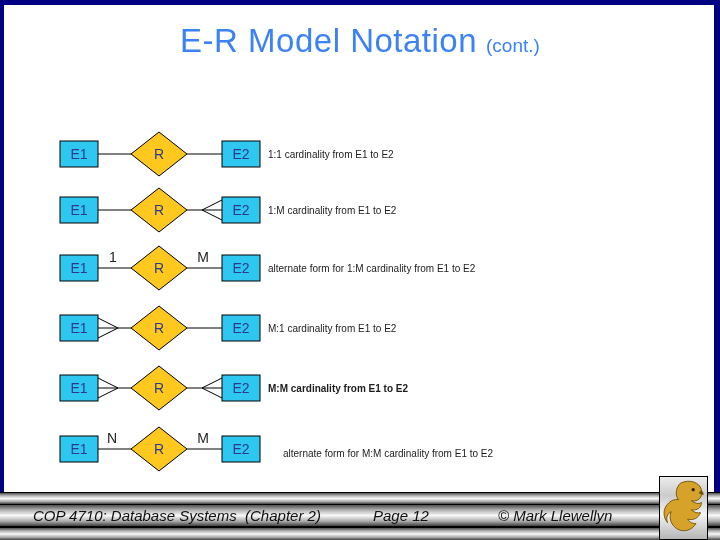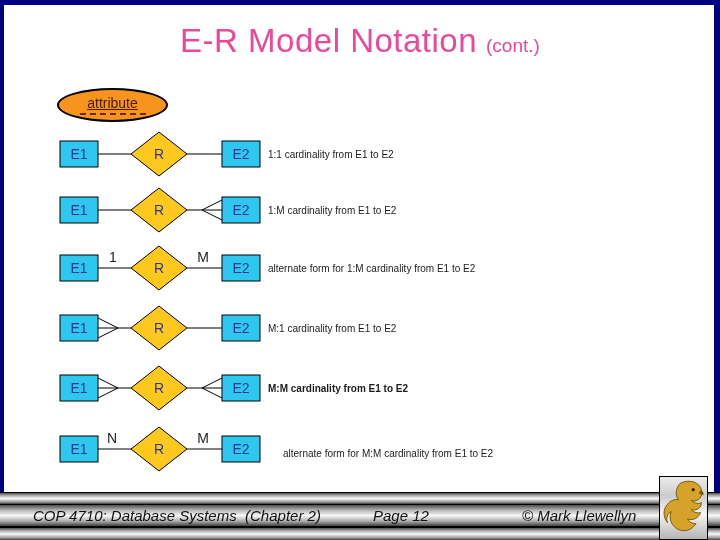--- a/index.html
+++ b/index.html
@@ -4,21 +4,21 @@
 <style>
   html,body{margin:0;padding:0;background:#888;}
   .slide{
     position:relative;width:720px;height:540px;background:#ffffff;
     font-family:"Liberation Sans", sans-serif;overflow:hidden;margin:0 auto;
   }
   .border-top{position:absolute;left:0;top:0;width:720px;height:5px;background:#000080;}
   .border-left{position:absolute;left:0;top:0;width:4px;height:492px;background:#000080;}
   .border-right{position:absolute;left:714px;top:0;width:6px;height:492px;background:#000080;}
 
-  .title-wrap{position:absolute;left:0;top:22px;width:720px;text-align:center;color:#ec4899;}
+  .title-wrap{position:absolute;left:0;top:22px;width:720px;text-align:center;color:#3b82f6;}
   .title-main{font-size:33px;letter-spacing:0.5px;}
   .title-cont{font-size:19px;margin-left:9px;}
 
   .attr-ellipse{
     position:absolute;left:57px;top:88px;width:107px;height:30px;
     background:#F7941E;border:2px solid #000;border-radius:50%;
     display:flex;flex-direction:column;align-items:center;justify-content:center;
   }
   .attr-ellipse .attr-text{
     font-size:14px;color:#4A1A00;text-decoration:underline;line-height:14px;
@@ -44,45 +44,41 @@
     border-top:1px solid #000;box-sizing:border-box;}
   .band-a{top:492px;height:12px;}
   .band-b{top:504px;height:23px;border-bottom:1px solid #000;}
   .band-c{top:527px;height:13px;}
   .band-b span{
     position:absolute;top:0;height:21px;line-height:21px;
     font-size:15px;font-weight:normal;font-style:italic;color:#101010;white-space:pre;
   }
   .footer-course{left:33px;}
   .footer-page{left:373px;}
-  .footer-copy{left:498px;margin-left:24px;}
+  .footer-copy{left:498px;}
 
   .logo-box{
     position:absolute;left:659px;top:476px;width:49px;height:64px;
     background:linear-gradient(180deg,#ececec,#cccccc 30%,#f4f4f4 60%,#b5b5b5);
     border:1px solid #000;box-sizing:border-box;z-index:5;
     display:flex;align-items:center;justify-content:center;
   }
 </style>
 </head>
 <body>
 
 <div class="slide">
   <div class="border-top"></div>
   <div class="border-left"></div>
   <div class="border-right"></div>
 
   <div class="title-wrap">
     <span class="title-main">E-R Model Notation</span><span class="title-cont">(cont.)</span>
   </div>
 
-  <div class="attr-ellipse">
-    <span class="attr-text">attribute</span>
-    <span class="attr-dash"></span>
-  </div>
   <div class="legend-desc">
   </div>
 
   <div class="er-row" style="top:125px;">
     <svg width="265" height="58" viewBox="0 0 265 58">
       <line x1="98" y1="29" x2="131" y2="29" stroke="#000"></line>
       <line x1="187" y1="29" x2="222" y2="29" stroke="#000"></line>
       <rect x="60" y="16" width="38" height="26" fill="#2EC7F0" stroke="#000"></rect>
       <polygon points="159,7 187,29 159,51 131,29" fill="#FFC81E" stroke="#000"></polygon>
       <rect x="222" y="16" width="38" height="26" fill="#2EC7F0" stroke="#000"></rect>

